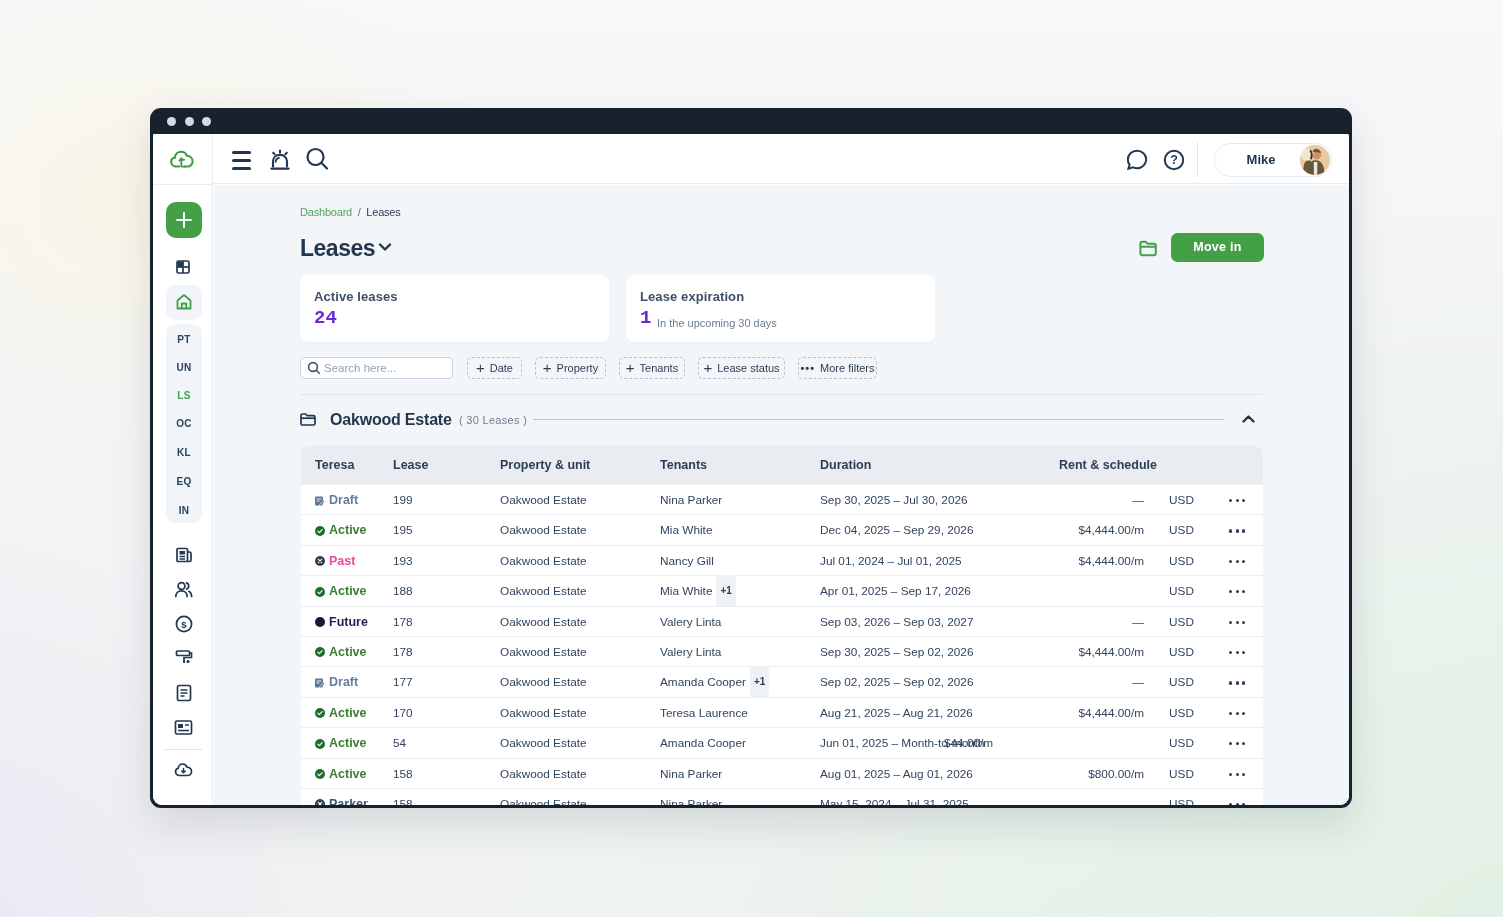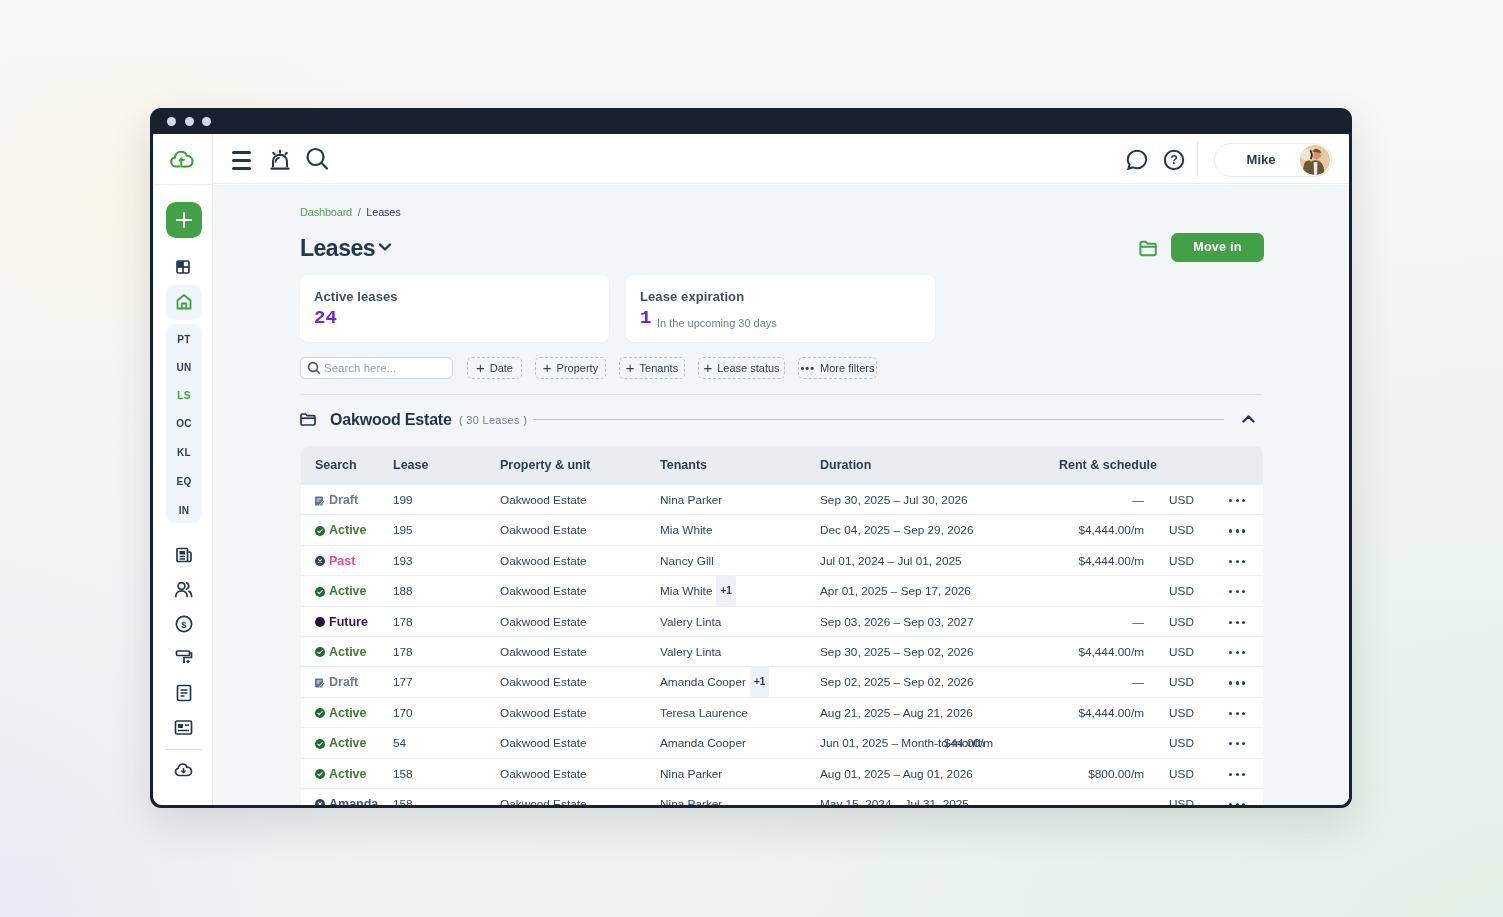--- a/index.html
+++ b/index.html
@@ -126,21 +126,21 @@
       </svg>
       <div class="abs" style="left:116px;top:226px;font-size:16px;font-weight:bold;color:#23364e;letter-spacing:-0.2px">Oakwood Estate</div>
       <div class="abs" style="left:245px;top:229px;font-size:11px;color:#6b7d92;letter-spacing:0.3px">( 30 Leases )</div>
       <div class="abs" style="left:319px;top:234px;width:691px;height:1px;background:#b9c4d3"></div>
       <svg class="abs" style="left:1028px;top:230px" width="13" height="8" viewBox="0 0 13 8">
         <path d="M1.5 6.5 L6.5 1.5 L11.5 6.5" fill="none" stroke="#23364e" stroke-width="2.4" stroke-linecap="round" stroke-linejoin="round"></path>
       </svg>
 
       <div class="table" id="table">
         <div class="thead">
-          <div class="th" style="left:14px">Search</div>
+          <div class="th" style="left:14px">Teresa</div>
           <div class="th" style="left:92px">Lease</div>
           <div class="th" style="left:199px">Property &amp; unit</div>
           <div class="th" style="left:359px">Tenants</div>
           <div class="th" style="left:519px">Duration</div>
           <div class="th" style="left:758px">Rent &amp; schedule</div>
         </div>
         <div class="trow">
           <svg class="sicon" viewBox="0 0 10 10">
               <rect x="0" y="0.5" width="8" height="9" rx="1" fill="#5d7793"></rect>
               <line x1="1.7" y1="3" x2="6.3" y2="3" stroke="#fff" stroke-width="0.9"></line>
@@ -320,21 +320,21 @@
               <i style="left:0"></i>
               <i style="left:6.6px"></i>
               <i style="left:13.2px"></i>
             </div>
         </div>
         <div class="trow">
           <svg class="sicon" viewBox="0 0 10 10">
               <circle cx="5" cy="5" r="5" fill="#32465c"></circle>
               <path d="M3.4 3.4 L6.6 6.6 M6.6 3.4 L3.4 6.6" stroke="#fff" stroke-width="1.1" stroke-linecap="round"></path>
             </svg>
-          <div class="td status" style="left:28px;color:#41566c">Amanda</div>
+          <div class="td status" style="left:28px;color:#41566c">Parker</div>
           <div class="td" style="left:92px">158</div>
           <div class="td" style="left:199px">Oakwood Estate</div>
           <div class="td" style="left:359px">Nina Parker</div>
           <div class="td" style="left:519px">May 15, 2024 – Jul 31, 2025</div>
           <div class="td" style="left:643px;width:200px;text-align:right">—</div>
           <div class="td" style="left:868px">USD</div>
           <div class="dots3" style="left:928px">
               <i style="left:0"></i>
               <i style="left:6.6px"></i>
               <i style="left:13.2px"></i>

